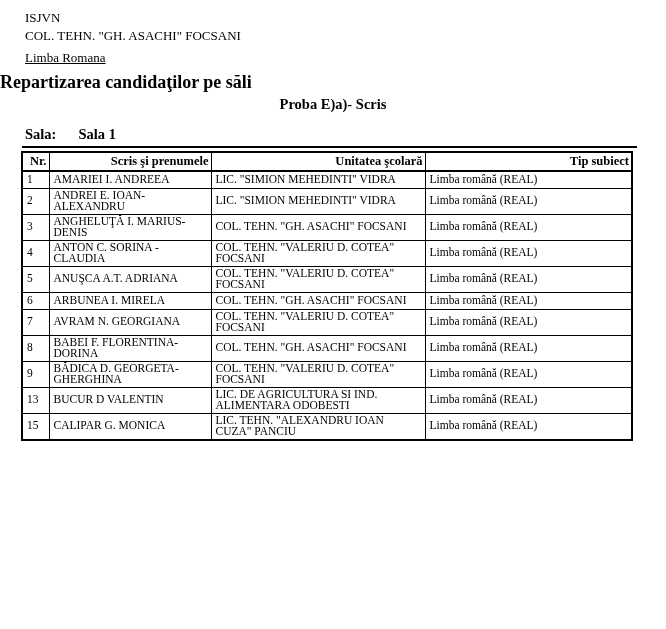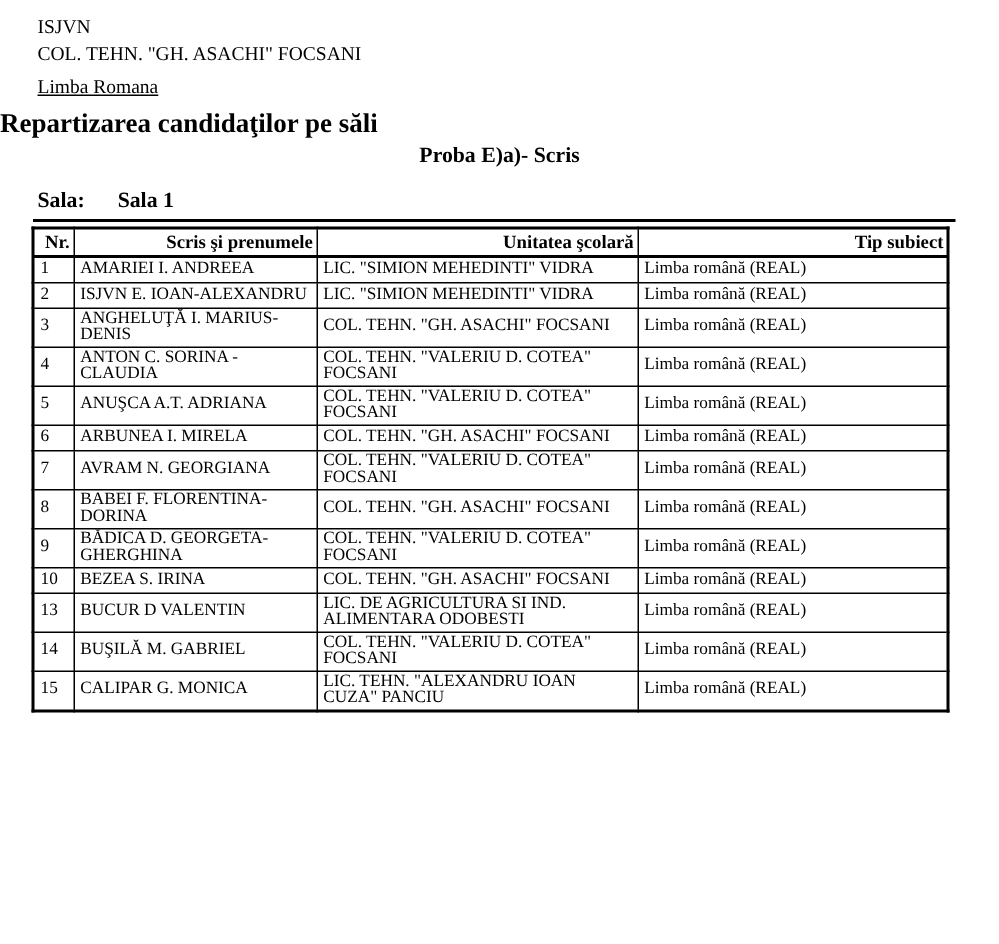--- a/index.html
+++ b/index.html
@@ -77,21 +77,21 @@
   </thead>
   <tbody>
       <tr>
         <td class="cell-nr">1</td>
         <td class="cell-name">AMARIEI I. ANDREEA</td>
         <td class="cell-school">LIC. "SIMION MEHEDINTI" VIDRA</td>
         <td class="cell-subject">Limba română (REAL)</td>
       </tr>
       <tr>
         <td class="cell-nr">2</td>
-        <td class="cell-name">ISJVN E. IOAN-ALEXANDRU</td>
+        <td class="cell-name">ANDREI E. IOAN-ALEXANDRU</td>
         <td class="cell-school">LIC. "SIMION MEHEDINTI" VIDRA</td>
         <td class="cell-subject">Limba română (REAL)</td>
       </tr>
       <tr>
         <td class="cell-nr">3</td>
         <td class="cell-name">ANGHELUŢĂ I. MARIUS-DENIS</td>
         <td class="cell-school">COL. TEHN. "GH. ASACHI" FOCSANI</td>
         <td class="cell-subject">Limba română (REAL)</td>
       </tr>
       <tr>
@@ -124,35 +124,23 @@
         <td class="cell-school">COL. TEHN. "GH. ASACHI" FOCSANI</td>
         <td class="cell-subject">Limba română (REAL)</td>
       </tr>
       <tr>
         <td class="cell-nr">9</td>
         <td class="cell-name">BĂDICA D. GEORGETA-GHERGHINA</td>
         <td class="cell-school">COL. TEHN. "VALERIU D. COTEA" FOCSANI</td>
         <td class="cell-subject">Limba română (REAL)</td>
       </tr>
       <tr>
-        <td class="cell-nr">10</td>
-        <td class="cell-name">BEZEA S. IRINA</td>
-        <td class="cell-school">COL. TEHN. "GH. ASACHI" FOCSANI</td>
-        <td class="cell-subject">Limba română (REAL)</td>
-      </tr>
-      <tr>
         <td class="cell-nr">13</td>
         <td class="cell-name">BUCUR D VALENTIN</td>
         <td class="cell-school">LIC. DE AGRICULTURA SI IND. ALIMENTARA ODOBESTI</td>
-        <td class="cell-subject">Limba română (REAL)</td>
-      </tr>
-      <tr>
-        <td class="cell-nr">14</td>
-        <td class="cell-name">BUŞILĂ M. GABRIEL</td>
-        <td class="cell-school">COL. TEHN. "VALERIU D. COTEA" FOCSANI</td>
         <td class="cell-subject">Limba română (REAL)</td>
       </tr>
       <tr>
         <td class="cell-nr">15</td>
         <td class="cell-name">CALIPAR G. MONICA</td>
         <td class="cell-school">LIC. TEHN. "ALEXANDRU IOAN CUZA" PANCIU</td>
         <td class="cell-subject">Limba română (REAL)</td>
       </tr>
     </tbody>
 </table>

